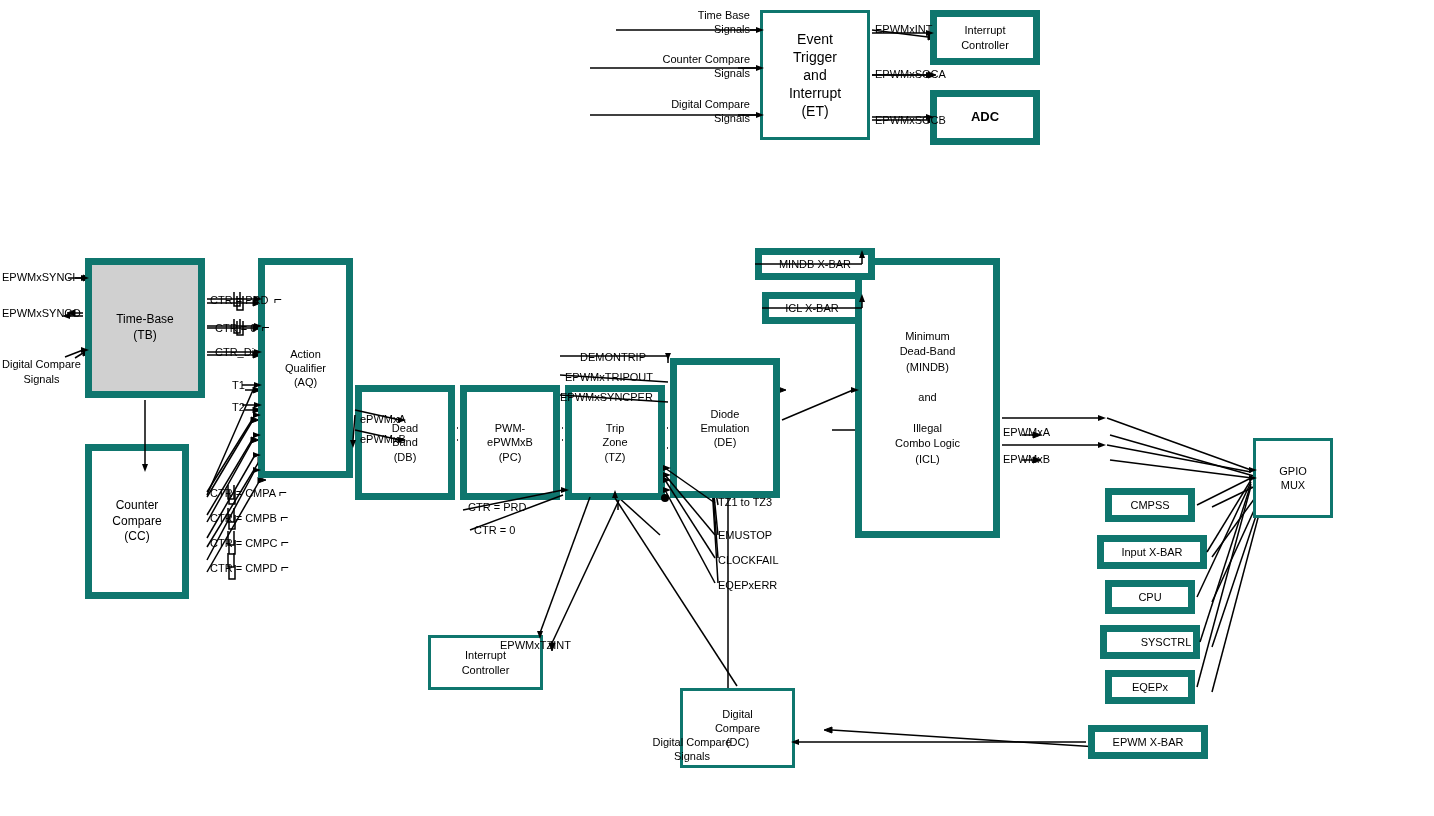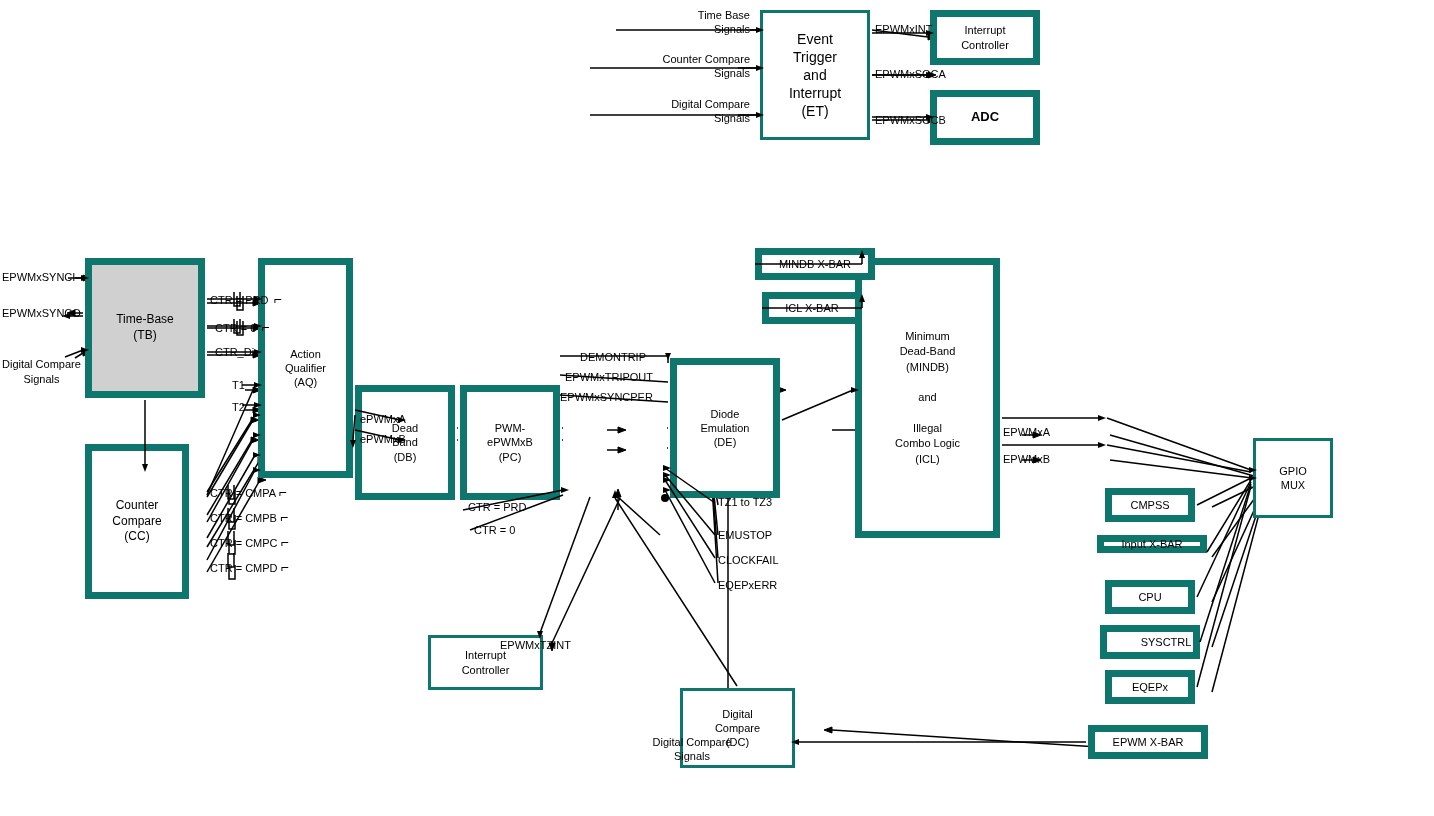--- a/index.html
+++ b/index.html
@@ -239,20 +239,25 @@
 Band
 (DB)</span>
   </div>
 
   <div class="block" style="left:460px; top:385px; width:100px; height:115px;">
     <span style="white-space:pre-line; font-size:11px;">PWM-
 ePWMxB
 (PC)</span>
   </div>
 
+  <div class="block" style="left:565px; top:385px; width:100px; height:115px;">
+    <span style="white-space:pre-line; font-size:11px;">Trip
+Zone
+(TZ)</span>
+  </div>
 
   <div class="block" style="left:670px; top:358px; width:110px; height:140px;">
     <span style="white-space:pre-line; font-size:11px;">Diode
 Emulation
 (DE)</span>
   </div>
 
   <div class="block" style="left:855px; top:258px; width:145px; height:280px;">
     <span style="white-space:pre-line; font-size:11px; line-height:1.4;">Minimum
 Dead-Band
@@ -287,21 +292,21 @@
   </div>
 
   <div class="block" style="left:762px; top:292px; width:100px; height:32px;">
     <span style="font-size:11px;">ICL X-BAR</span>
   </div>
 
   <div class="block" style="left:1105px; top:488px; width:90px; height:34px;">
     <span style="font-size:11px;">CMPSS</span>
   </div>
 
-  <div class="block" style="left:1097px; top:535px; width:110px; height:18px;">
+  <div class="block" style="left:1097px; top:535px; width:110px; height:34px;">
     <span style="font-size:11px;">Input X-BAR</span>
   </div>
 
   <div class="block" style="left:1105px; top:580px; width:90px; height:34px;">
     <span style="font-size:11px;">CPU</span>
   </div>
 
   <div class="block" style="left:1100px; top:625px; width:100px; height:34px;">
     <span style="font-size:11px;margin-left:32px;">SYSCTRL</span>
   </div>

